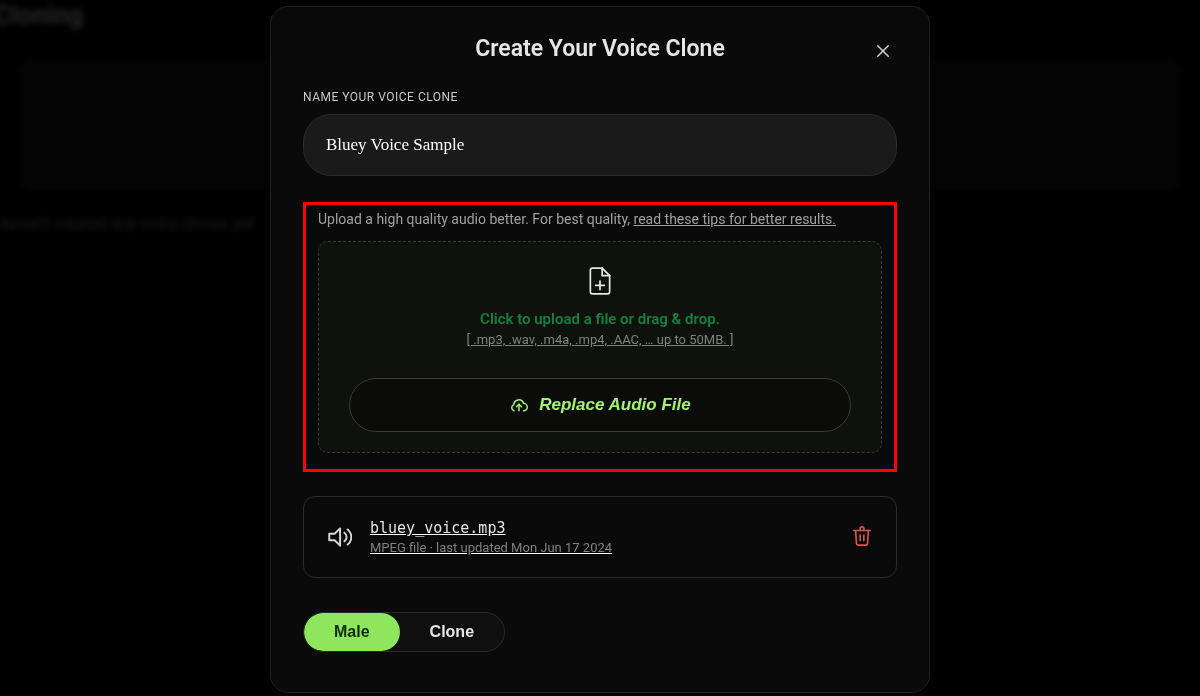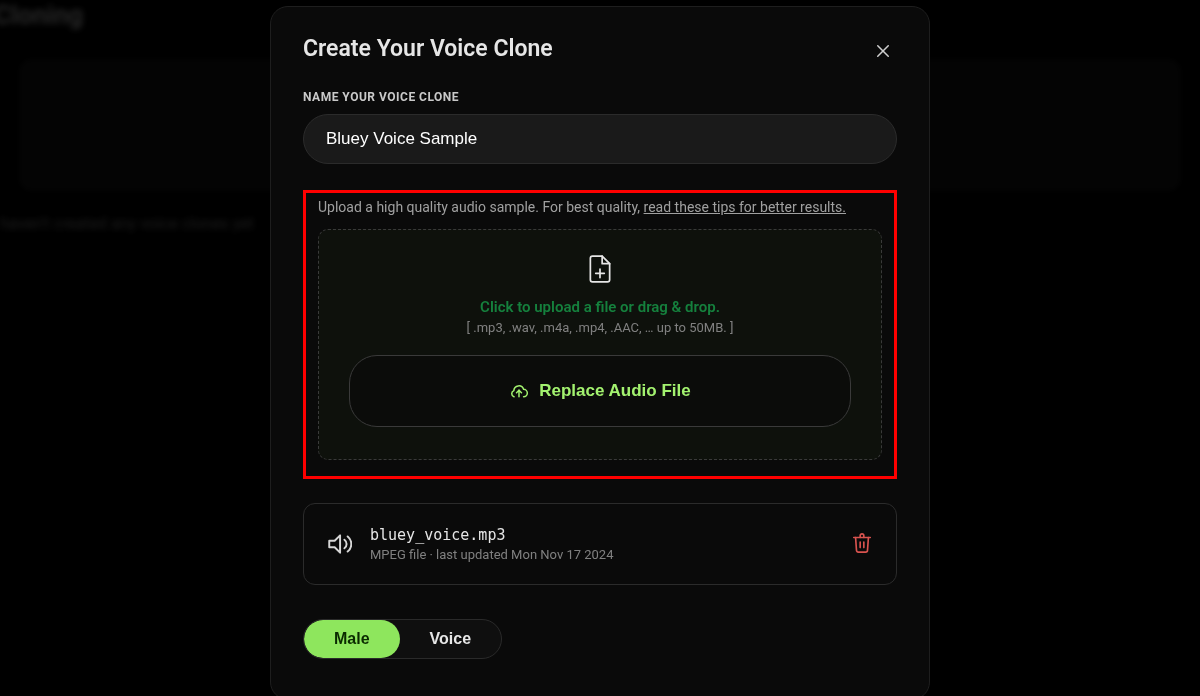--- a/index.html
+++ b/index.html
@@ -69,20 +69,21 @@
     transform: translateX(-50%);
     width: 660px;
     background: var(--modal-bg);
     border: 1px solid #1e1e1e;
     border-radius: 18px;
     padding: 28px 32px 40px 32px;
   }
   .modal-header {
     display: flex;
     align-items: center;
+    justify-content: center;
     position: relative;
     margin-bottom: 28px;
   }
   .modal-title {
     font-size: 23px;
     font-weight: 600;
     color: #e6e6e6;
   }
   .close-btn {
     position: absolute;
@@ -96,46 +97,47 @@
     cursor: pointer;
     color: #cfcfcf;
     background: none;
     border: none;
   }
   .close-btn svg { width: 18px; height: 18px; stroke: currentColor; }
 
   .section-label {
     font-size: 12px;
     letter-spacing: 0.5px;
-    font-weight: 700;
+    font-weight: 400;
     color: #c9c9c9;
     text-transform: uppercase;
     margin-bottom: 10px;
   }
   .section-sub {
     font-size: 14px;
     color: var(--text-dim);
     margin-top: -4px;
     margin-bottom: 14px;
   }
   .section-sub a {
     color: var(--text-dim);
     text-decoration: underline;
   }
 
   .name-input {
     width: 100%;
     background: var(--input-bg);
     border: 1px solid #2b2b2b;
     border-radius: 28px;
-    padding: 14px 22px;
+    padding: 20px 22px;
     color: var(--text);
     font-size: 17px;
     outline: none;
     margin-bottom: 26px;
+    font-family: Liberation Serif, serif;
   }
 
   
   .upload-highlight {
     border: 3px solid var(--highlight);
     padding: 10px 12px 16px 12px;
     margin-bottom: 24px;
   }
   .dropzone {
     border: 1px dashed #3a3a3a;
@@ -152,49 +154,52 @@
   }
   .dropzone-title {
     font-size: 15px;
     font-weight: 600;
     color: #15803d;
     margin-bottom: 4px;
   }
   .dropzone-sub {
     font-size: 13px;
     color: var(--text-dimmer);
-    margin-bottom: 20px;
+    margin-bottom: 31px;
+    text-decoration: underline;
   }
   .replace-btn {
     width: 96%;
-    margin: 12px auto;
+    margin: 0 auto;
     display: flex;
     align-items: center;
     justify-content: center;
     gap: 10px;
     background: rgba(10,10,10,0.7);
     border: 1px solid #3a3a3a;
     border-radius: 28px;
-    padding: 25px 0;
+    padding: 16px 0;
     cursor: pointer;
     color: var(--accent-bright);
     font-size: 17px;
     font-weight: 600;
+    font-style: italic;
   }
   .replace-btn svg { width: 20px; height: 20px; stroke: var(--accent-bright); }
 
   
   .file-card {
     border: 1px solid #2b2b2b;
     border-radius: 12px;
     padding: 22px 22px;
     display: flex;
     align-items: center;
     gap: 18px;
     margin-bottom: 34px;
+    text-decoration: underline;
   }
   .file-card .audio-icon {
     width: 26px;
     height: 26px;
     color: #d6d6d6;
     flex-shrink: 0;
   }
   .file-info { flex: 1; }
   .file-name {
     font-family: ui-monospace, "SF Mono", Menlo, Consolas, monospace;
@@ -264,21 +269,21 @@
     </button>
   </div>
 
   
   <div class="section-label">NAME YOUR VOICE CLONE</div>
   <input class="name-input" type="text" value="Bluey Voice Sample" style="">
 
   
   <div class="upload-highlight">
     <div class="section-sub">
-      <span>Upload a high quality audio sample. For best quality, </span><a href="#">read these tips for better results.</a>
+      <span>Upload a high quality audio better. For best quality, </span><a href="#">read these tips for better results.</a>
     </div>
 
     <div class="dropzone">
       <svg class="upload-icon" viewBox="0 0 24 28" fill="none" stroke="currentColor" stroke-width="1.6" stroke-linecap="round" stroke-linejoin="round">
         <path d="M14 2H5a2 2 0 0 0-2 2v20a2 2 0 0 0 2 2h14a2 2 0 0 0 2-2V9z"></path>
         <polyline points="14 2 14 9 21 9"></polyline>
         <line x1="12" y1="14" x2="12" y2="22"></line>
         <line x1="8" y1="18" x2="16" y2="18"></line>
       </svg>
       <div class="dropzone-title">Click to upload a file or drag &amp; drop.</div>
@@ -297,32 +302,32 @@
 
   
   <div class="file-card">
     <svg class="audio-icon" viewBox="0 0 24 24" fill="none" stroke="currentColor" stroke-width="1.8" stroke-linecap="round" stroke-linejoin="round">
       <polygon points="3 9 8 9 13 4 13 20 8 15 3 15 3 9"></polygon>
       <path d="M17 8a5 5 0 0 1 0 8"></path>
       <path d="M20 5a9 9 0 0 1 0 14"></path>
     </svg>
     <div class="file-info">
       <div class="file-name">bluey_voice.mp3</div>
-      <div class="file-meta">MPEG file · last updated Mon Nov 17 2024</div>
+      <div class="file-meta">MPEG file · last updated Mon Jun 17 2024</div>
     </div>
     <button class="delete-btn">
       <svg viewBox="0 0 24 24" fill="none" stroke-width="1.8" stroke-linecap="round" stroke-linejoin="round">
         <polyline points="3 6 5 6 21 6"></polyline>
         <path d="M19 6l-1 14a2 2 0 0 1-2 2H8a2 2 0 0 1-2-2L5 6"></path>
         <path d="M10 6V4a2 2 0 0 1 2-2h0a2 2 0 0 1 2 2v2"></path>
         <line x1="10" y1="11" x2="10" y2="17"></line>
         <line x1="14" y1="11" x2="14" y2="17"></line>
       </svg>
     </button>
   </div>
 
   
   <div class="gender-group">
     <button class="gender-btn active">Male</button>
-    <button class="gender-btn">Voice</button>
+    <button class="gender-btn">Clone</button>
   </div>
 
 </div>
 
 </body></html>

